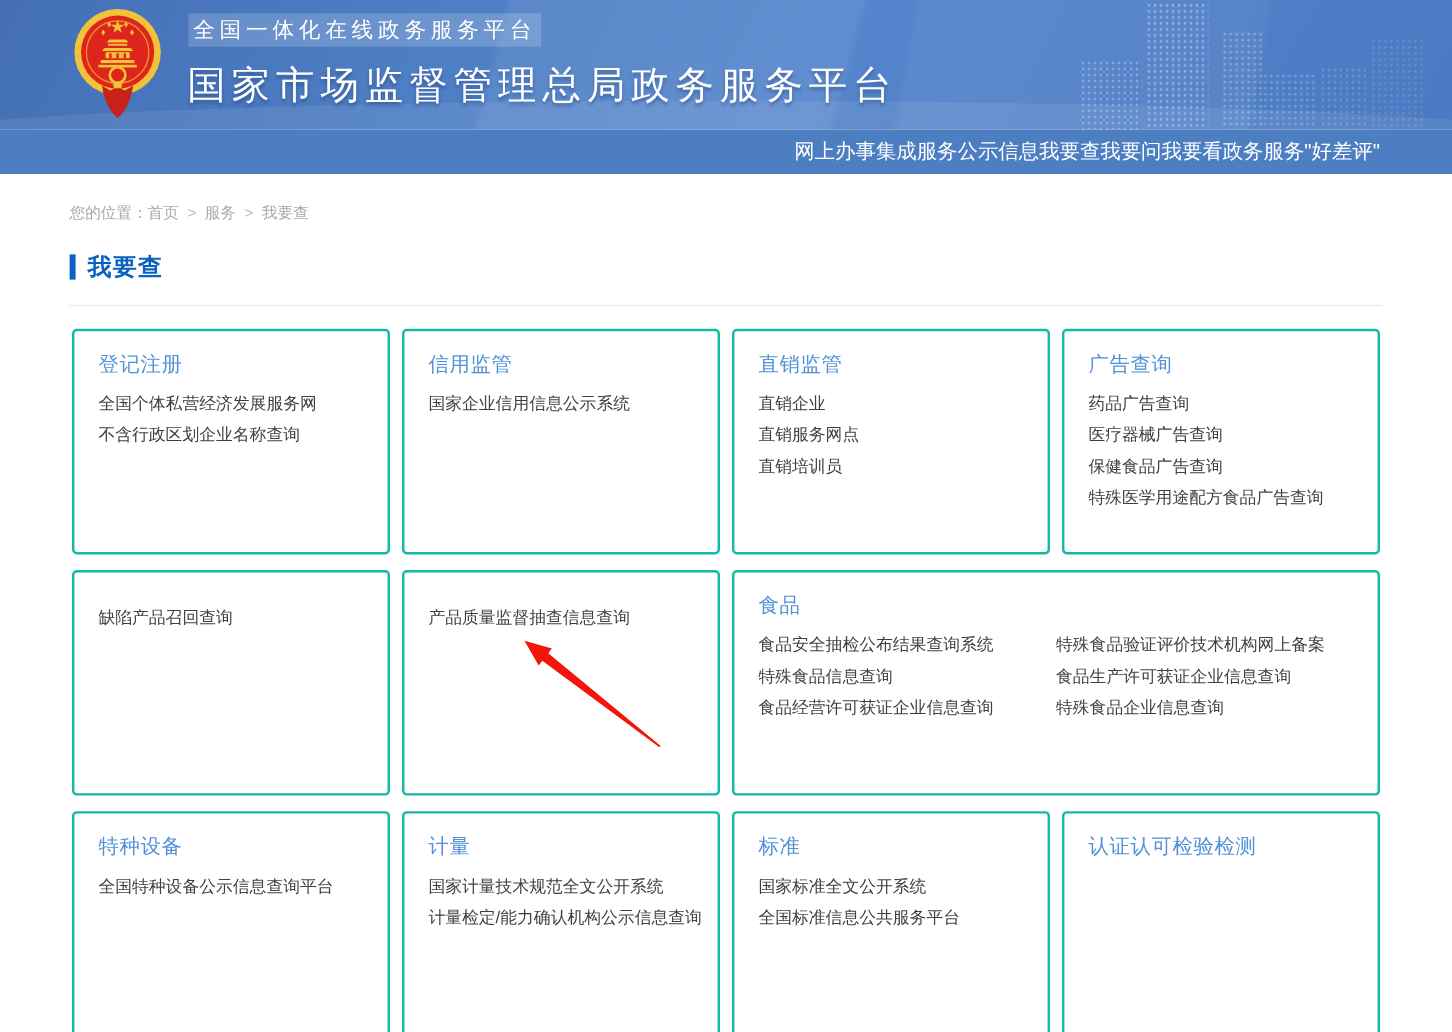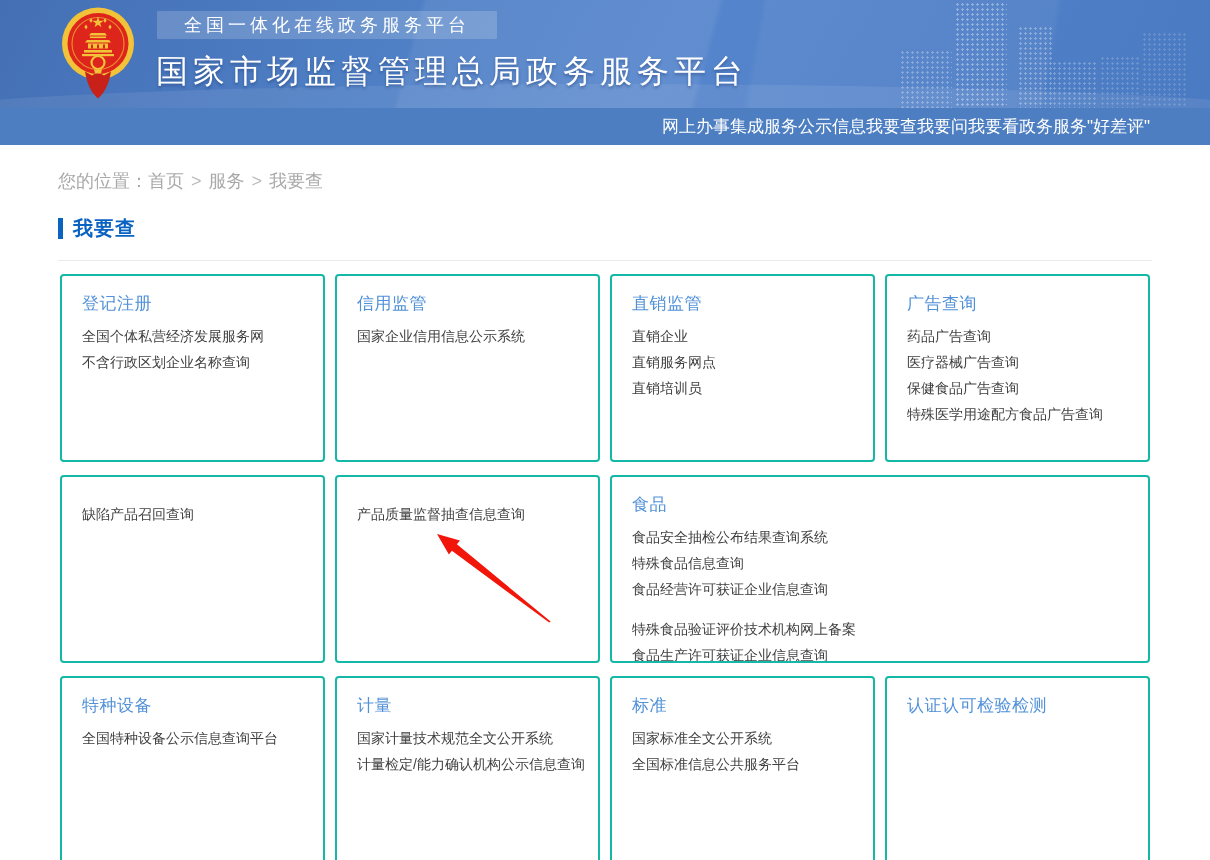--- a/index.html
+++ b/index.html
@@ -31,21 +31,21 @@
     border-radius: 50% 50% 0 0;
     background: rgba(255,255,255,0.08);
   }
   .emblem {
     position: absolute; left: 61px; top: 5px;
     width: 74px; height: 97px; z-index: 3;
   }
   .platform-badge {
     position: absolute; left: 157px; top: 11px;
     height: 28px; line-height: 28px;
-    padding: 0 27px;
+    padding: 0 4px;
     background: rgba(255,255,255,0.18);
     color: #ffffff;
     font-size: 18px;
     letter-spacing: 4px;
     z-index: 3;
     border-radius: 1px;
   }
   .site-title {
     position: absolute; left: 156px; top: 50px;
     color: #ffffff;
@@ -75,21 +75,21 @@
   .nav-item {
     color: #ffffff;
     font-size: 17px;
     white-space: nowrap;
     cursor: pointer;
   }
 
   
   .breadcrumb {
     margin: 24px 58px 0;
-    font-size: 18px;
+    font-size: 13px;
     color: #a9a9a9;
   }
   .breadcrumb .crumb { color: #a9a9a9; cursor: pointer; }
   .breadcrumb .sep { margin: 0 7px; color: #bbbbbb; }
   .section-head {
     margin: 22px 58px 0;
     display: flex;
     align-items: center;
   }
   .section-bar {
@@ -133,21 +133,21 @@
   }
   .card ul { list-style: none; margin-top: 14px; }
   .card li {
     font-size: 14px;
     color: #3f3f3f;
     line-height: 14px;
     margin-bottom: 12px;
     cursor: pointer;
     white-space: nowrap;
   }
-  .cols { display: grid; grid-template-columns: 1fr; }
+  .cols { display: grid; grid-template-columns: 1fr 1fr; }
 
   
   .arrow-overlay {
     position: absolute; left: 0; top: 0;
     width: 1210px; height: 860px;
     pointer-events: none;
     z-index: 10;
   }
 </style>
 </head>

